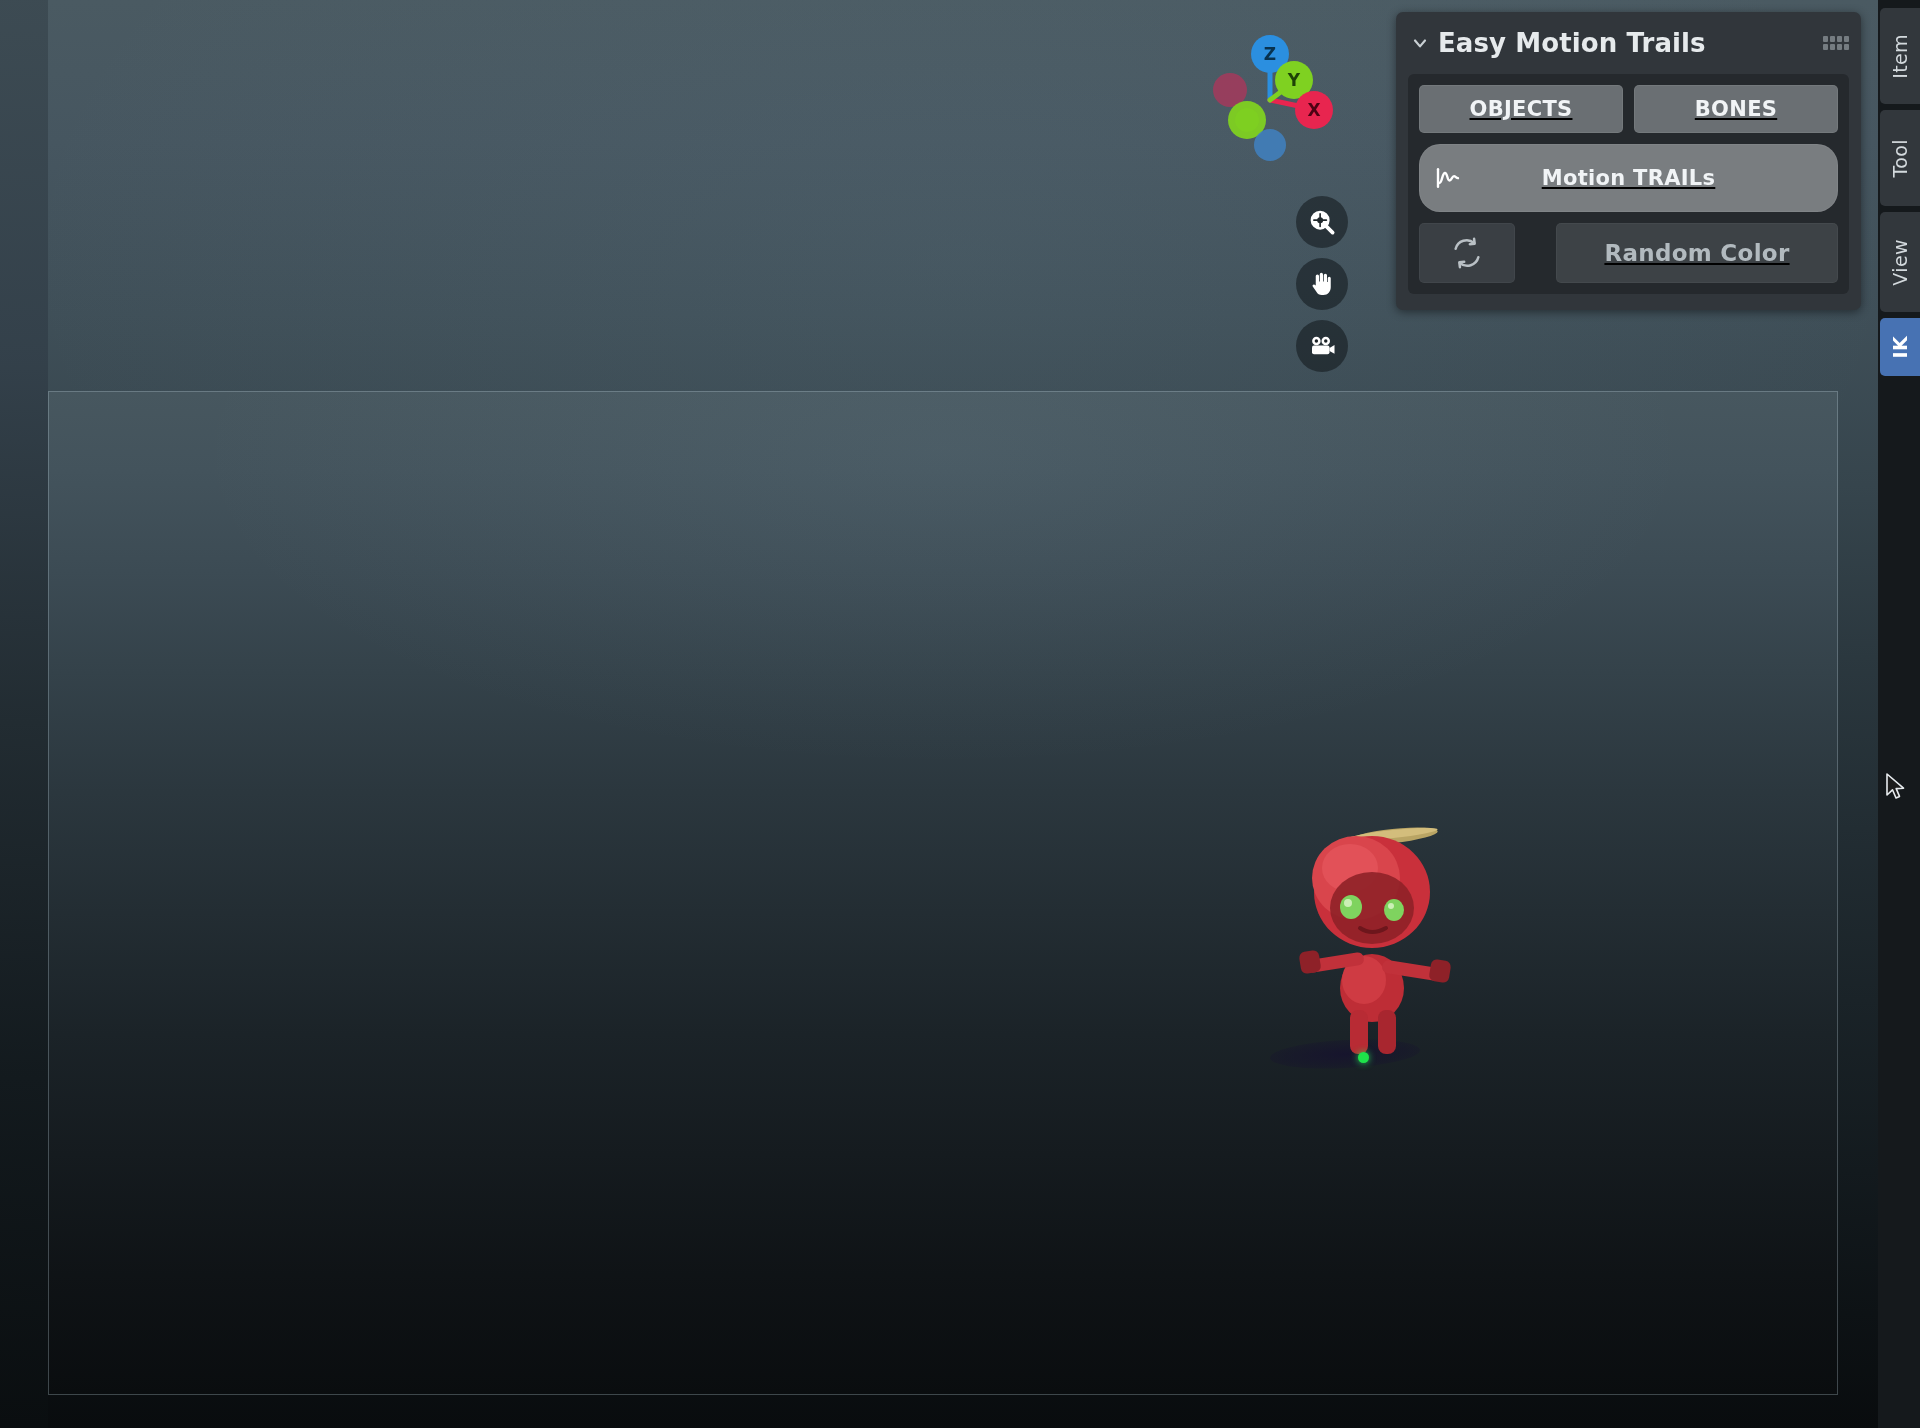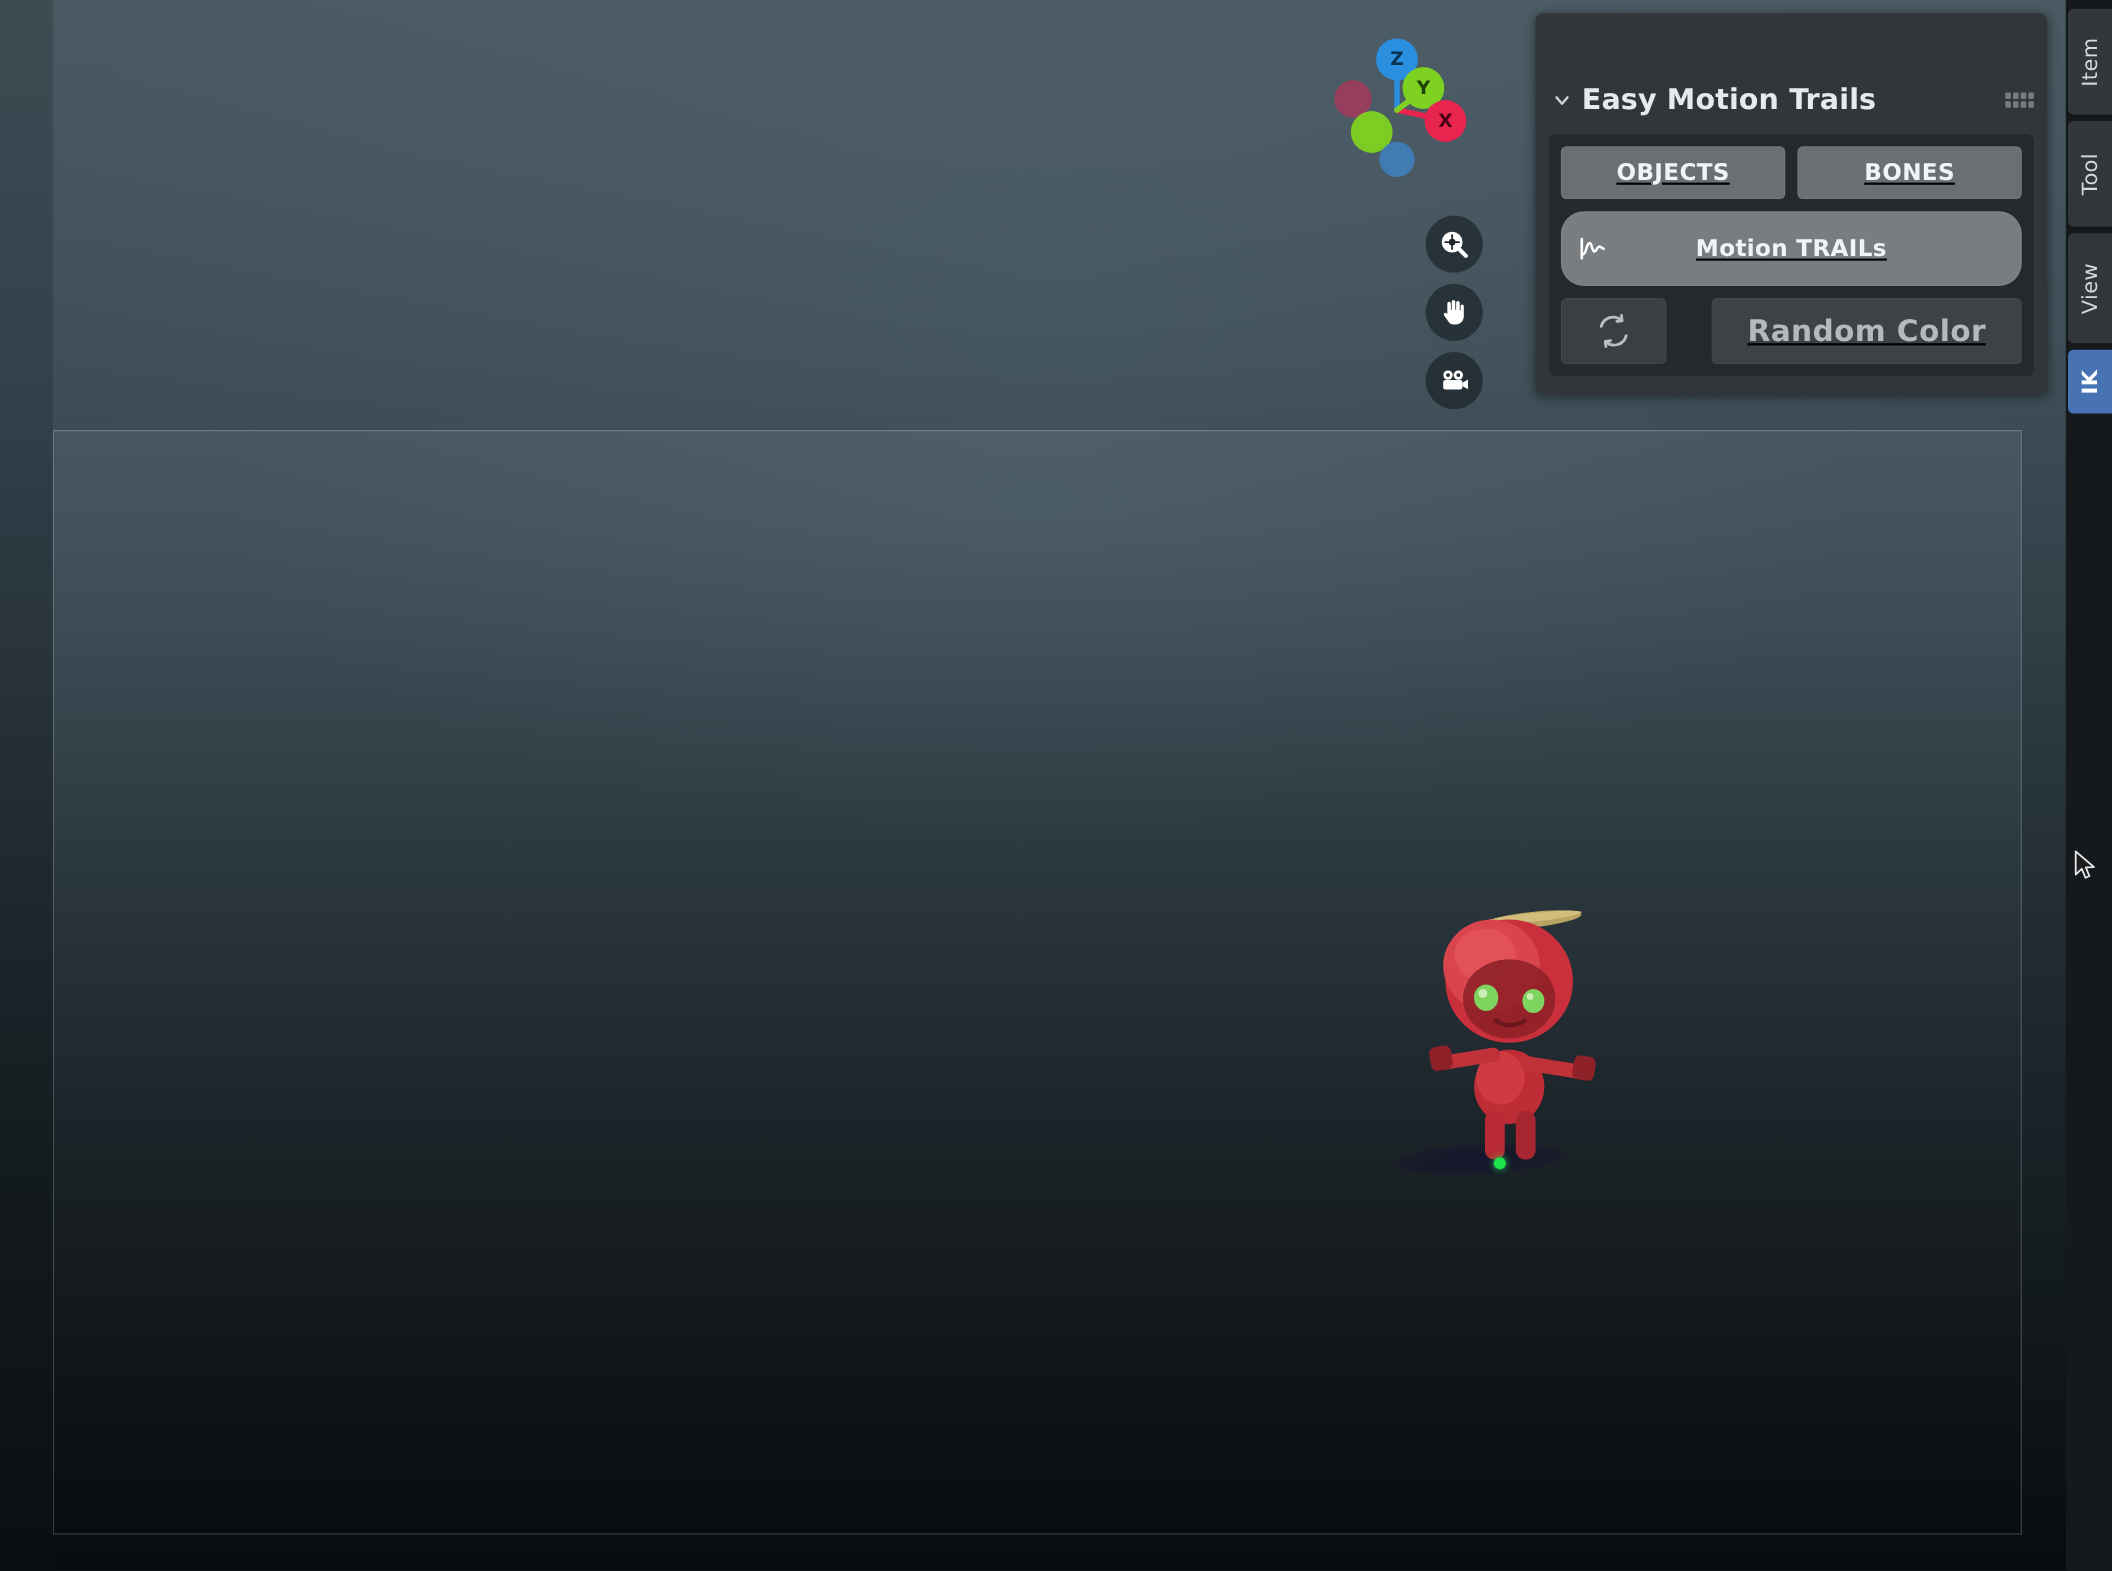--- a/index.html
+++ b/index.html
@@ -121,22 +121,21 @@
     top: 12px;
     width: 465px;
     background: #31363b;
     border-radius: 7px;
     box-shadow: 0 2px 10px rgba(0,0,0,0.45);
   }
   .emt-header {
     display: flex;
     align-items: center;
     height: 62px;
-    padding: 12px 12px 0 14px;
-    margin-top: 36px;
+    padding: 0 12px 0 14px;
   }
   .emt-chevron {
     width: 20px; height: 20px;
     margin-right: 8px;
     color: #c9d0d4;
     flex: none;
   }
   .emt-title {
     font-size: 26px;
     font-weight: bold;
@@ -202,21 +201,21 @@
     background: #3a3f44;
     color: #b9c0c5;
     box-shadow: inset 0 0 0 1px rgba(255,255,255,0.04);
   }
   .btn-dim {
     flex: 1;
     height: 60px;
     background: #3d4246;
     color: #b2babf;
     font-weight: bold;
-    font-size: 27px;
+    font-size: 23px;
     box-shadow: inset 0 0 0 1px rgba(255,255,255,0.04);
     margin-left: 30px;
   }
 
   
   .tab-strip {
     position: absolute;
     right: 0;
     top: 0;
     width: 42px;

